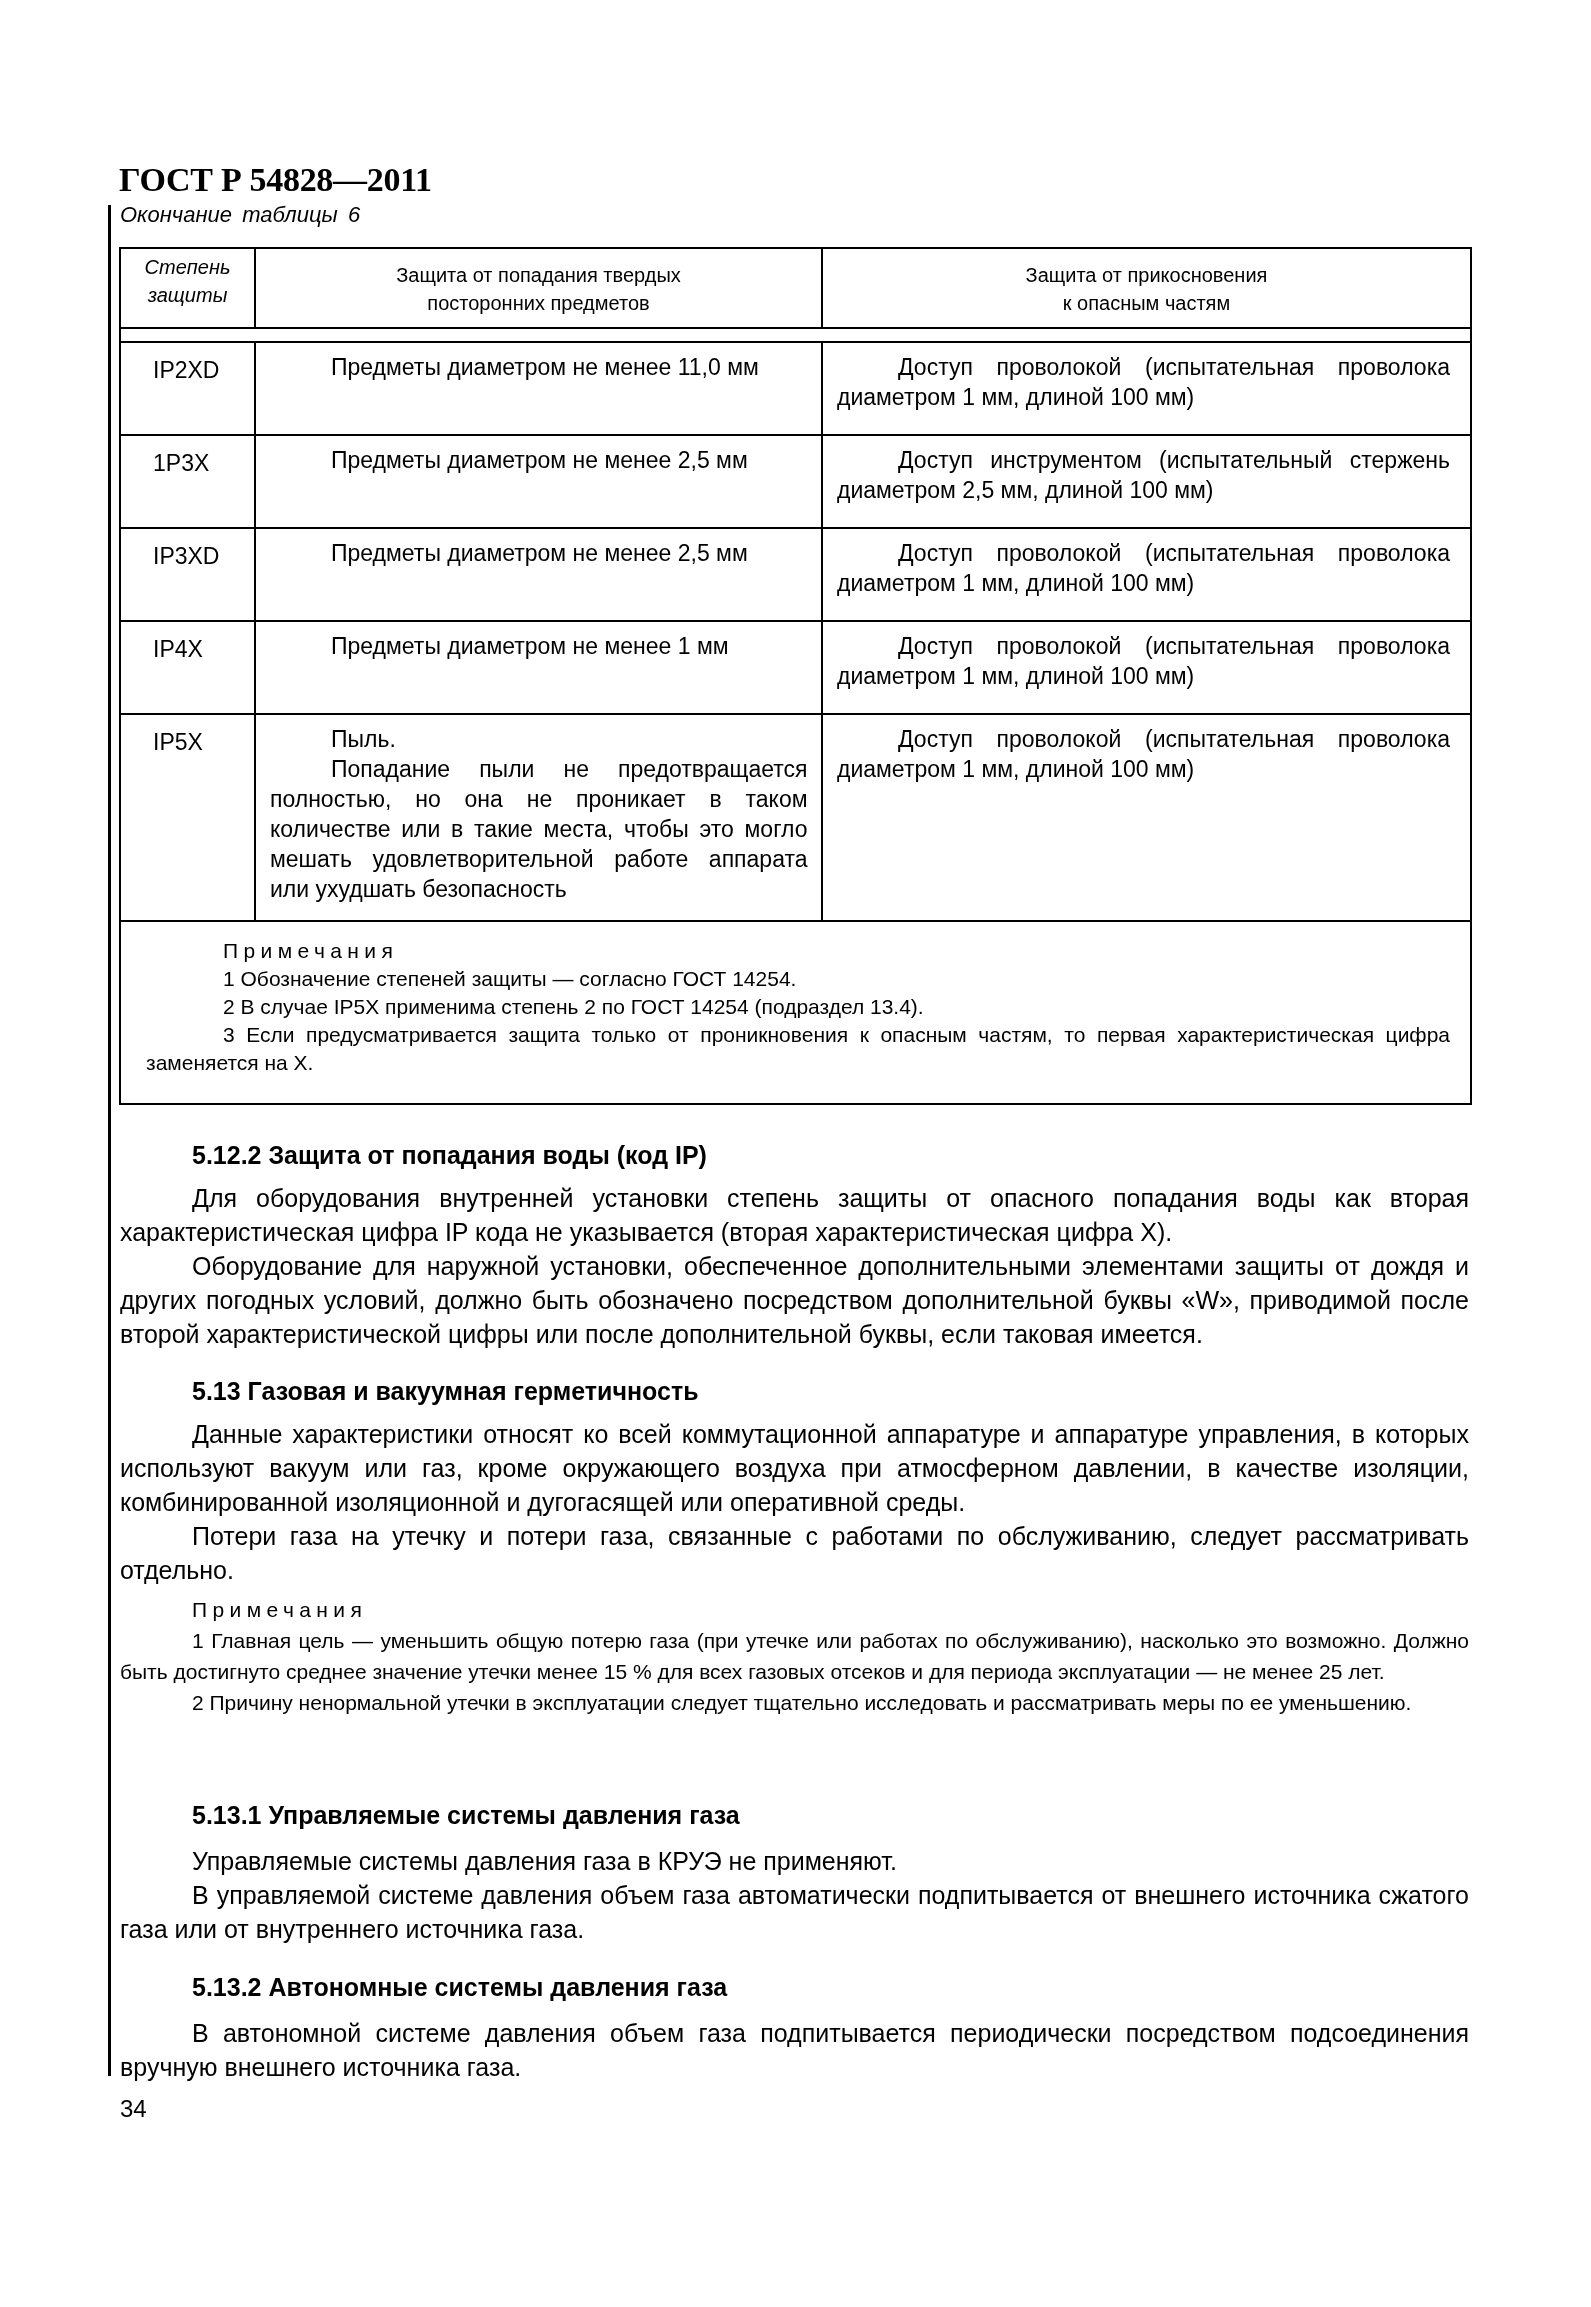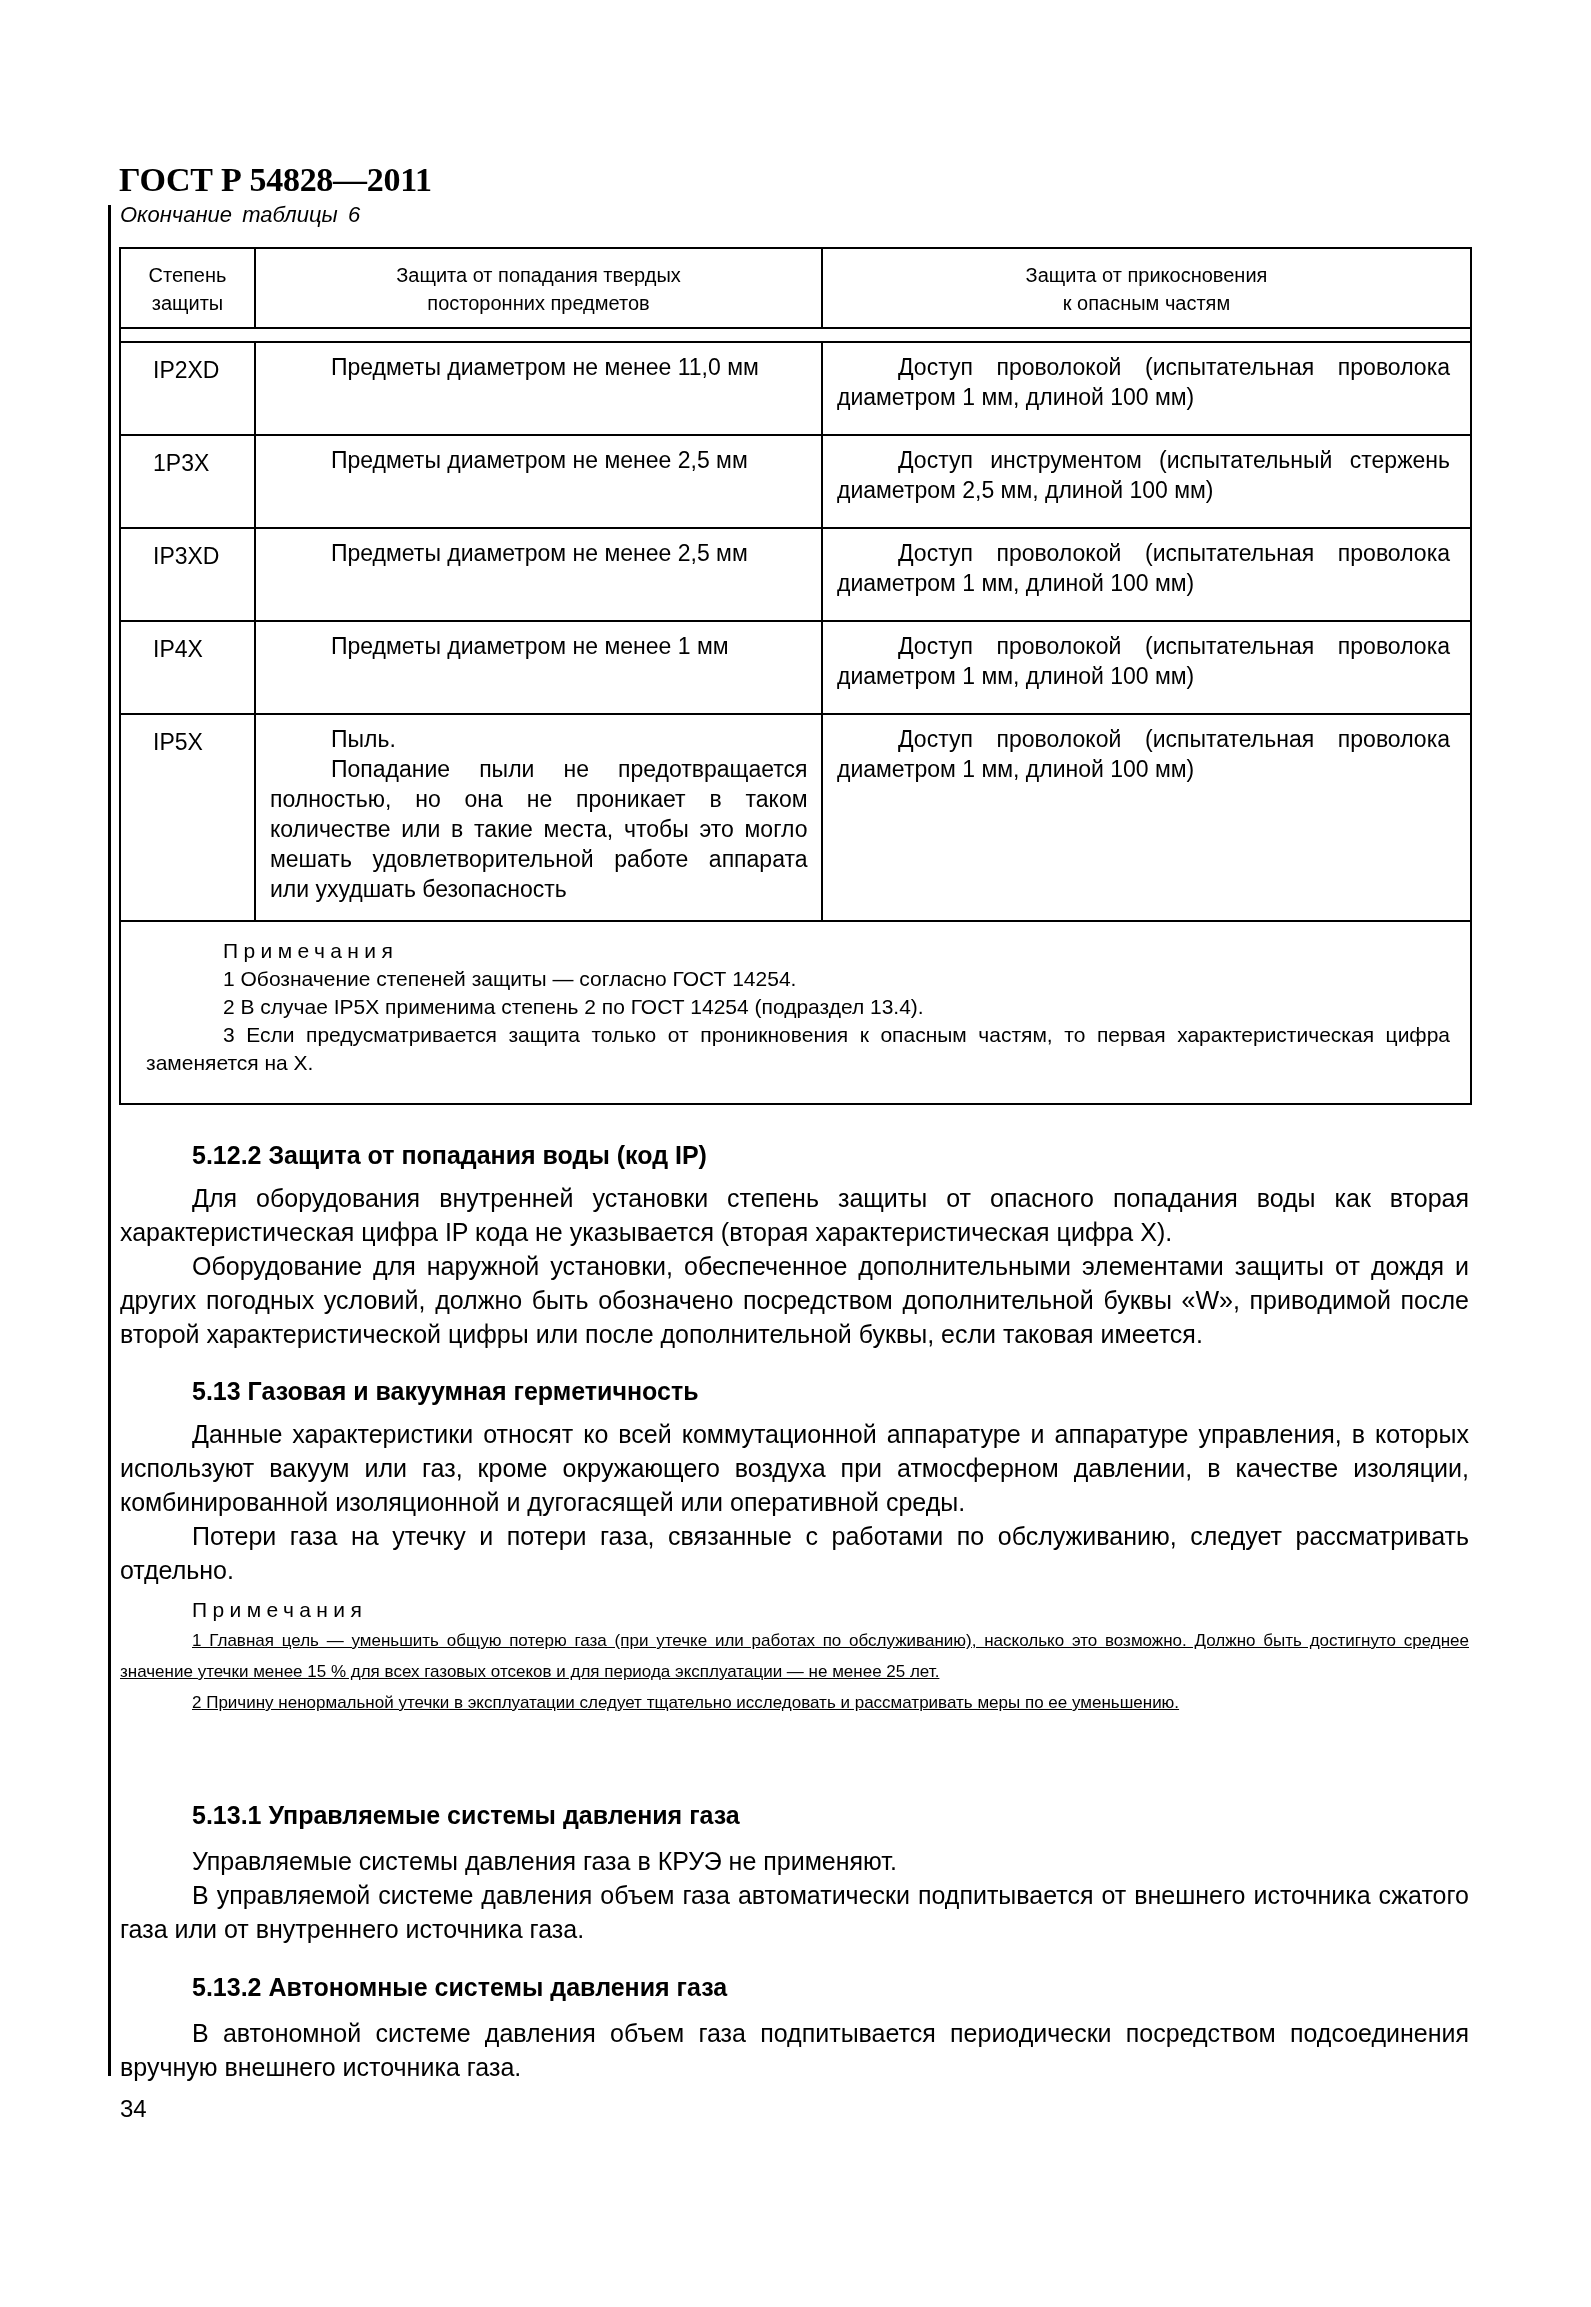--- a/index.html
+++ b/index.html
@@ -26,37 +26,37 @@
   }
   .row { display: flex; border-top: 2px solid #000; }
   .row:first-child { border-top: none; }
   .row.header { height: 78px; border-bottom: 2px solid #000; }
   .row.header + .row { border-top: 2px solid #000; margin-top: 12px; }
   .cell { box-sizing: border-box; font-size: 23px; line-height: 30px; }
   .c1 { width: 135px; border-right: 2px solid #000; text-align: center; padding-top: 12px; }
   .c2 { width: 567px; border-right: 2px solid #000; padding: 9.4px 13.5px 6.7px 14px; text-align: justify; }
   .c3 { flex: 1; padding: 9.4px 20px 6.7px 14px; text-align: justify; }
   .row.header .cell { font-size: 20px; line-height: 28px; text-align: center; padding-top: 12px; padding-left: 0; padding-right: 0; }
-  .row.header .c1 { padding-top: 12px; }
+  .row.header .c1 { padding-top: 4px; font-style: italic; }
   .row.data { height: 91px; }
   .row.data.tall { height: 205px; }
   .indent { text-indent: 61px; }
   .c1-val { display: block; text-align: left; padding-left: 32px; }
   .notes-row { height: 183px; padding: 15px 20px 0 25px; font-size: 21px; line-height: 28px; box-sizing: border-box; }
   .notes-row p { margin: 0; text-indent: 77px; text-align: justify; }
   .spaced { letter-spacing: 5.4px; }
   .section {
     position: absolute; left: 120px; width: 1349px; font-size: 25px; line-height: 34px;
   }
   .section h3 {
     margin: 0; font-size: 25px; font-weight: bold; text-indent: 72px; line-height: 34px;
   }
   .section p { margin: 0; text-indent: 72px; text-align: justify; }
   .section .note-title { font-size: 21px; letter-spacing: 5.4px; text-indent: 72px; line-height: 31px; }
-  .section .note { font-size: 17px; line-height: 31px; text-indent: 72px; text-align: justify; text-decoration: underline; }
+  .section .note { font-size: 21px; line-height: 31px; text-indent: 72px; text-align: justify; }
   .page-number { position: absolute; left: 120px; top: 2095px; font-size: 24px; }
 </style>
 </head>
 <body>
 
 <div class="margin-bar"></div>
 
 <div class="doc-header">ГОСТ Р 54828—2011</div>
 
 <div class="table-caption">Окончание таблицы 6</div>

